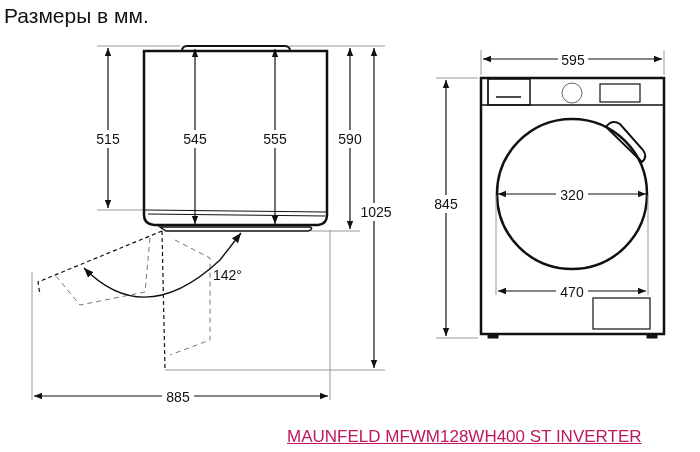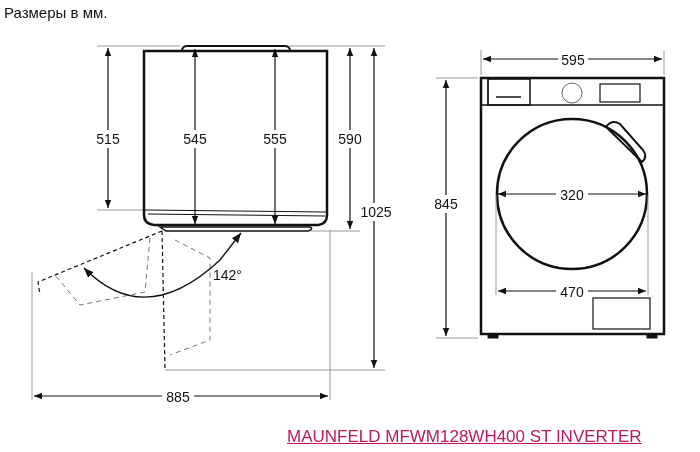--- a/index.html
+++ b/index.html
@@ -1,19 +1,19 @@
 <!DOCTYPE html>
 <html><head>
 <meta charset="utf-8">
 <style>
   html,body{margin:0;padding:0;background:#fff;}
   body{width:700px;height:452px;position:relative;overflow:hidden;font-family:"Liberation Sans",sans-serif;}
   svg{position:absolute;left:0;top:0;}
   .lbl{font-family:"Liberation Sans",sans-serif;font-size:14px;fill:#111;}
-  .title{position:absolute;left:4px;top:4px;font-size:15px;color:#111;}
+  .title{position:absolute;left:4px;top:4px;font-size:21px;color:#111;}
   .model{position:absolute;left:287px;top:427px;font-size:17px;color:#be185d;white-space:nowrap;text-decoration:underline;}
 </style>
 </head>
 <body>
 
 <div class="title">Размеры в мм.</div>
 
 <svg width="700" height="452" viewBox="0 0 700 452">
   <defs>
     <marker id="ar" viewBox="0 0 10 10" refX="10" refY="5" markerWidth="7" markerHeight="7" orient="auto-start-reverse">

